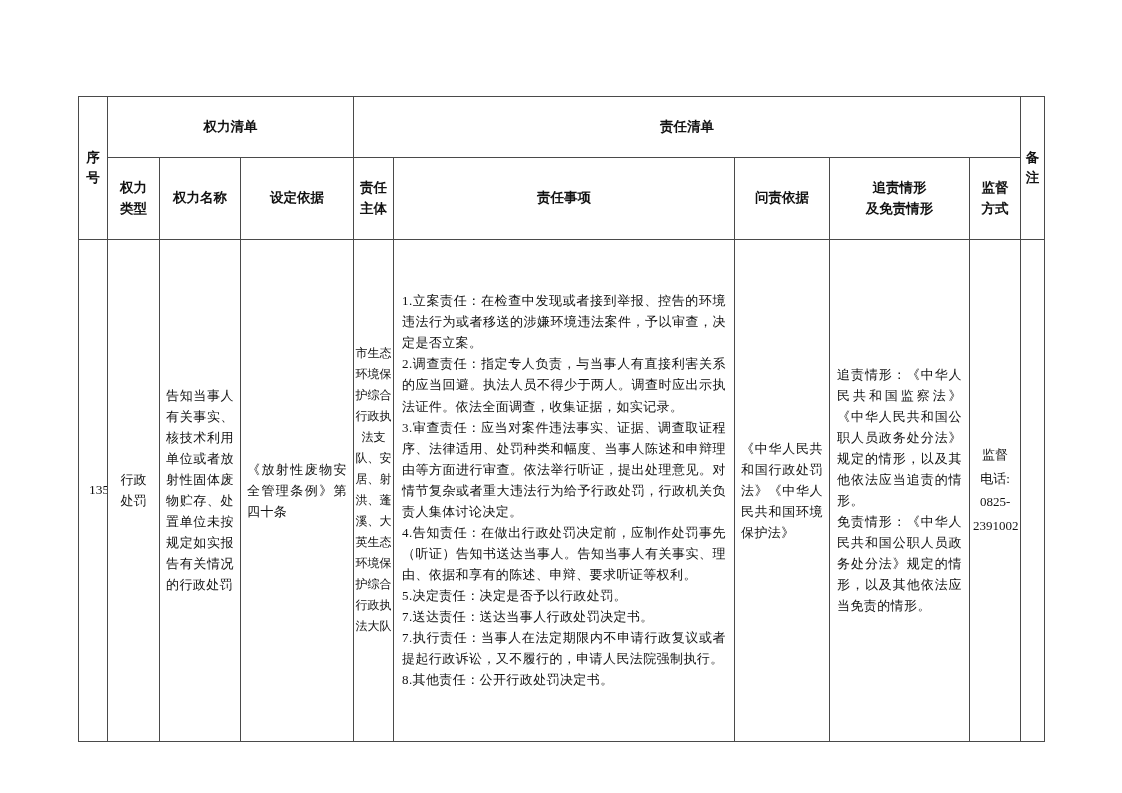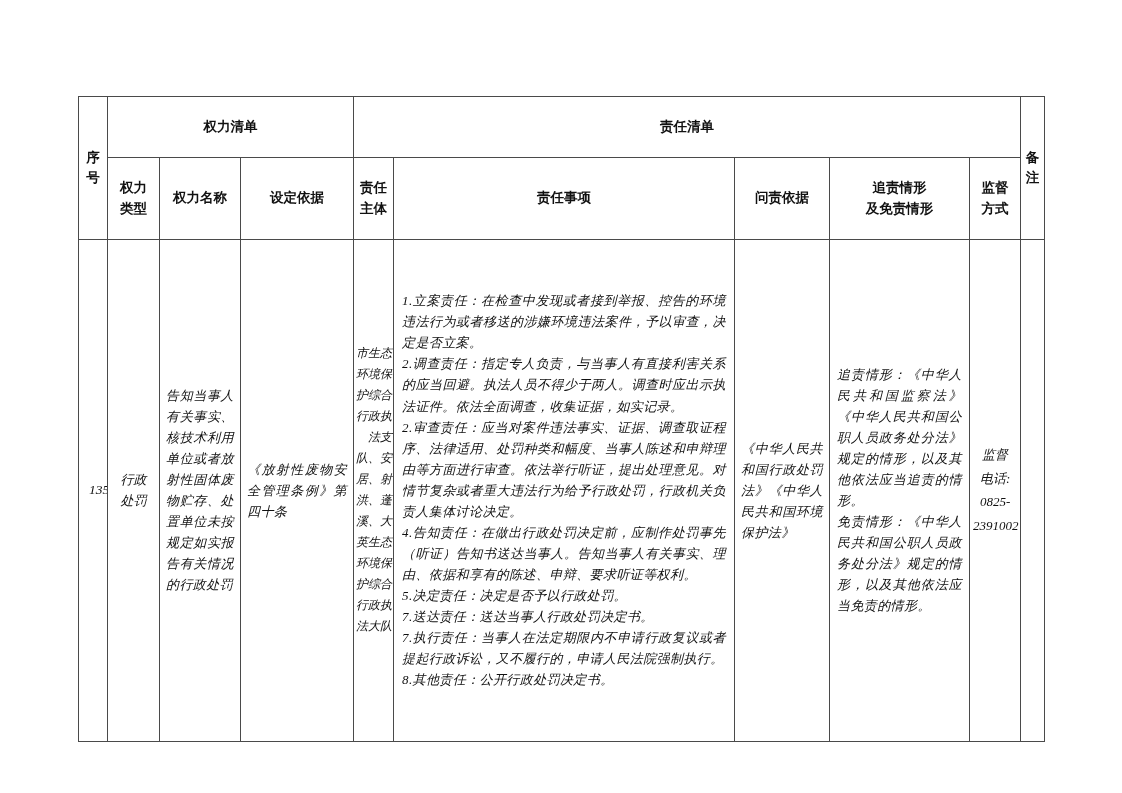--- a/index.html
+++ b/index.html
@@ -38,21 +38,20 @@
     padding: 20px 3px;
     line-height: 1.5;
   }
   tr.h1 { height: 28px; }
   tr.h2 { height: 52px; }
   tr.body-row { height: 502px; }
   td {
     font-size: 13px;
     line-height: 1.62;
     padding: 4px 6px;
-    font-style: italic;
   }
   .pre { white-space: pre-line; }
   .just {
     text-align: justify;
     text-justify: inter-ideograph;
     letter-spacing: 0.4px;
   }
   td.serial-cell {
     text-align: center;
     font-size: 13.5px;
@@ -61,21 +60,21 @@
   }
   td.power-type-cell {
     text-align: center;
     white-space: pre-line;
     padding: 2px 10px;
   }
   td.power-name-cell { padding: 4px 6px; }
   td.basis-cell { padding: 4px 6px; }
   td.subject-cell {
     font-size: 12px;
-    text-align: right;
+    text-align: center;
     padding: 2px 1px;
     letter-spacing: 0;
     line-height: 1.75;
   }
   td.duties-cell { padding: 4px 8px; }
   td.duties-cell .list-block div { margin: 0; }
   td.acc-basis-cell { padding: 20px 6px; }
   td.situations-cell { padding: 4px 7px; }
   td.supervision-cell {
     text-align: center;
@@ -143,21 +142,21 @@
       <td class="serial-cell">135</td>
       <td class="power-type-cell">行政
 处罚</td>
       <td class="power-name-cell just">告知当事人有关事实、核技术利用单位或者放射性固体废物贮存、处置单位未按规定如实报告有关情况的行政处罚</td>
       <td class="basis-cell just">《放射性废物安全管理条例》第四十条</td>
       <td class="subject-cell">市生态环境保护综合行政执法支队、安居、射洪、蓬溪、大英生态环境保护综合行政执法大队</td>
       <td class="duties-cell just">
         <div class="list-block">
               <div>1.立案责任：在检查中发现或者接到举报、控告的环境违法行为或者移送的涉嫌环境违法案件，予以审查，决定是否立案。</div>
               <div>2.调查责任：指定专人负责，与当事人有直接利害关系的应当回避。执法人员不得少于两人。调查时应出示执法证件。依法全面调查，收集证据，如实记录。</div>
-              <div>2.审查责任：应当对案件违法事实、证据、调查取证程序、法律适用、处罚种类和幅度、当事人陈述和申辩理由等方面进行审查。依法举行听证，提出处理意见。对情节复杂或者重大违法行为给予行政处罚，行政机关负责人集体讨论决定。</div>
+              <div>3.审查责任：应当对案件违法事实、证据、调查取证程序、法律适用、处罚种类和幅度、当事人陈述和申辩理由等方面进行审查。依法举行听证，提出处理意见。对情节复杂或者重大违法行为给予行政处罚，行政机关负责人集体讨论决定。</div>
               <div>4.告知责任：在做出行政处罚决定前，应制作处罚事先（听证）告知书送达当事人。告知当事人有关事实、理由、依据和享有的陈述、申辩、要求听证等权利。</div>
               <div>5.决定责任：决定是否予以行政处罚。</div>
               <div>7.送达责任：送达当事人行政处罚决定书。</div>
               <div>7.执行责任：当事人在法定期限内不申请行政复议或者提起行政诉讼，又不履行的，申请人民法院强制执行。</div>
               <div>8.其他责任：公开行政处罚决定书。</div>
             </div>
       </td>
       <td class="acc-basis-cell just">《中华人民共和国行政处罚法》《中华人民共和国环境保护法》</td>
       <td class="situations-cell just">
         <div class="list-block">

